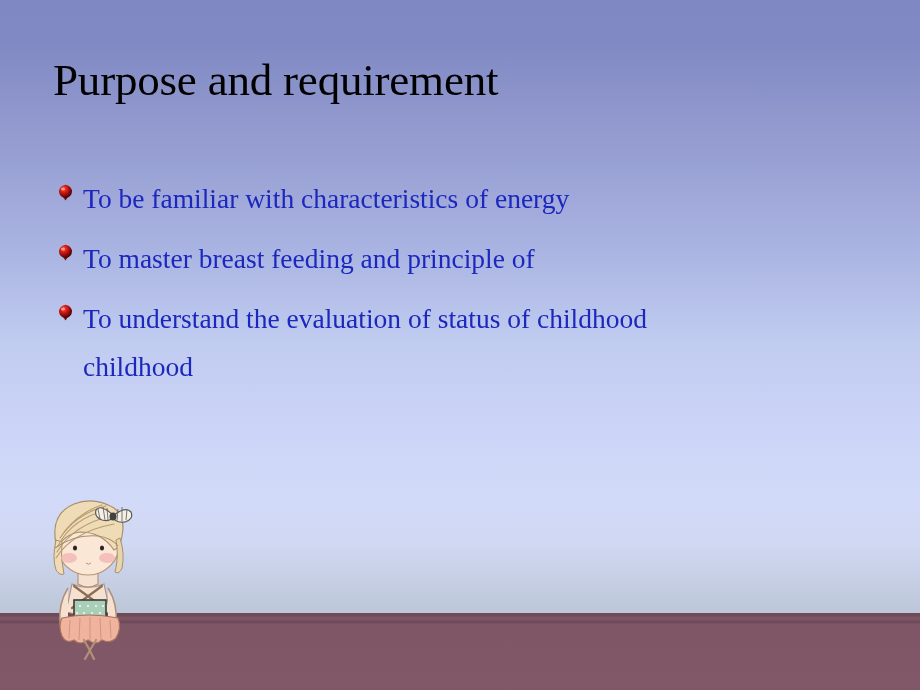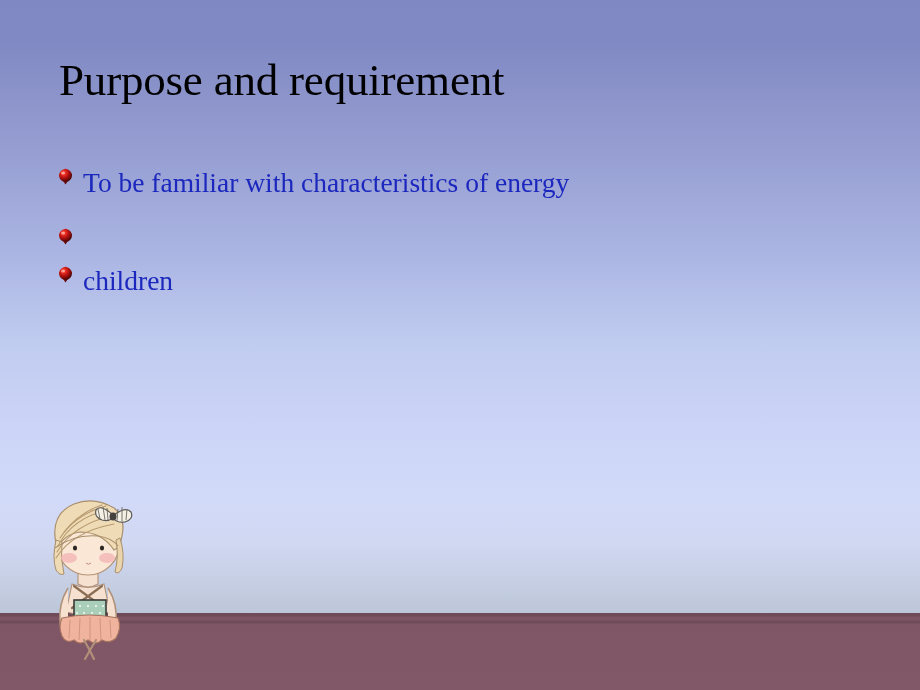--- a/index.html
+++ b/index.html
@@ -46,35 +46,35 @@
         #7d5464 7px,
         #704b5a 8px,
         #704b5a 10px,
         #7f5666 11px,
         #815868 100%);
   }
 
   
   .title {
     position: absolute;
-    left: 59px;
+    left: 53px;
     top: 57px;
     font-size: 45px;
     line-height: 1.05;
     color: #000000;
     letter-spacing: -0.2px;
     font-family: "Liberation Serif", "DejaVu Serif", serif;
     white-space: nowrap;
   }
 
   
   .bullets {
     position: absolute;
     left: 57px;
-    top: 159px;
+    top: 175px;
     width: 800px;
   }
   .bullet-row {
     display: flex;
     align-items: flex-start;
     margin-bottom: 12px;
   }
   .bullet-marker {
     flex: 0 0 auto;
     width: 17px;
@@ -151,41 +151,43 @@
               <stop offset="55%" stop-color="#b01010"></stop>
               <stop offset="100%" stop-color="#430404"></stop>
             </radialGradient>
           </defs>
           <path d="M17 1 L30 13 L17 33 L4 13 Z" fill="url(#g2)"></path>
           <circle cx="17" cy="15" r="13" fill="url(#g2)"></circle>
           <ellipse cx="12" cy="10" rx="4" ry="3" fill="#ffb3a6" opacity="0.75"></ellipse>
         </svg>
       </span>
       <span class="bullet-text">
+        <span class="ln">To master breast feeding and principle of</span>
       </span>
     </div>
 
     <div class="bullet-row">
       <span class="bullet-marker">
         <svg class="gem" viewBox="0 0 34 34" xmlns="http://www.w3.org/2000/svg">
           <defs>
             <radialGradient id="g3" cx="36%" cy="30%" r="72%">
               <stop offset="0%" stop-color="#ff8d7d"></stop>
               <stop offset="20%" stop-color="#ee3023"></stop>
               <stop offset="55%" stop-color="#b01010"></stop>
               <stop offset="100%" stop-color="#430404"></stop>
             </radialGradient>
           </defs>
           <path d="M17 1 L30 13 L17 33 L4 13 Z" fill="url(#g3)"></path>
           <circle cx="17" cy="15" r="13" fill="url(#g3)"></circle>
           <ellipse cx="12" cy="10" rx="4" ry="3" fill="#ffb3a6" opacity="0.75"></ellipse>
         </svg>
       </span>
       <span class="bullet-text">
-        <span class="ln">children</span>
+        <span class="ln">To understand the evaluation of status of childhood</span>
+        <span class="ln">childhood</span>
       </span>
     </div>
 
   </div>
 
   <div class="bottom-band"></div>
 
   <div class="girl">
     <svg viewBox="0 0 118 168" xmlns="http://www.w3.org/2000/svg">
       <defs>

